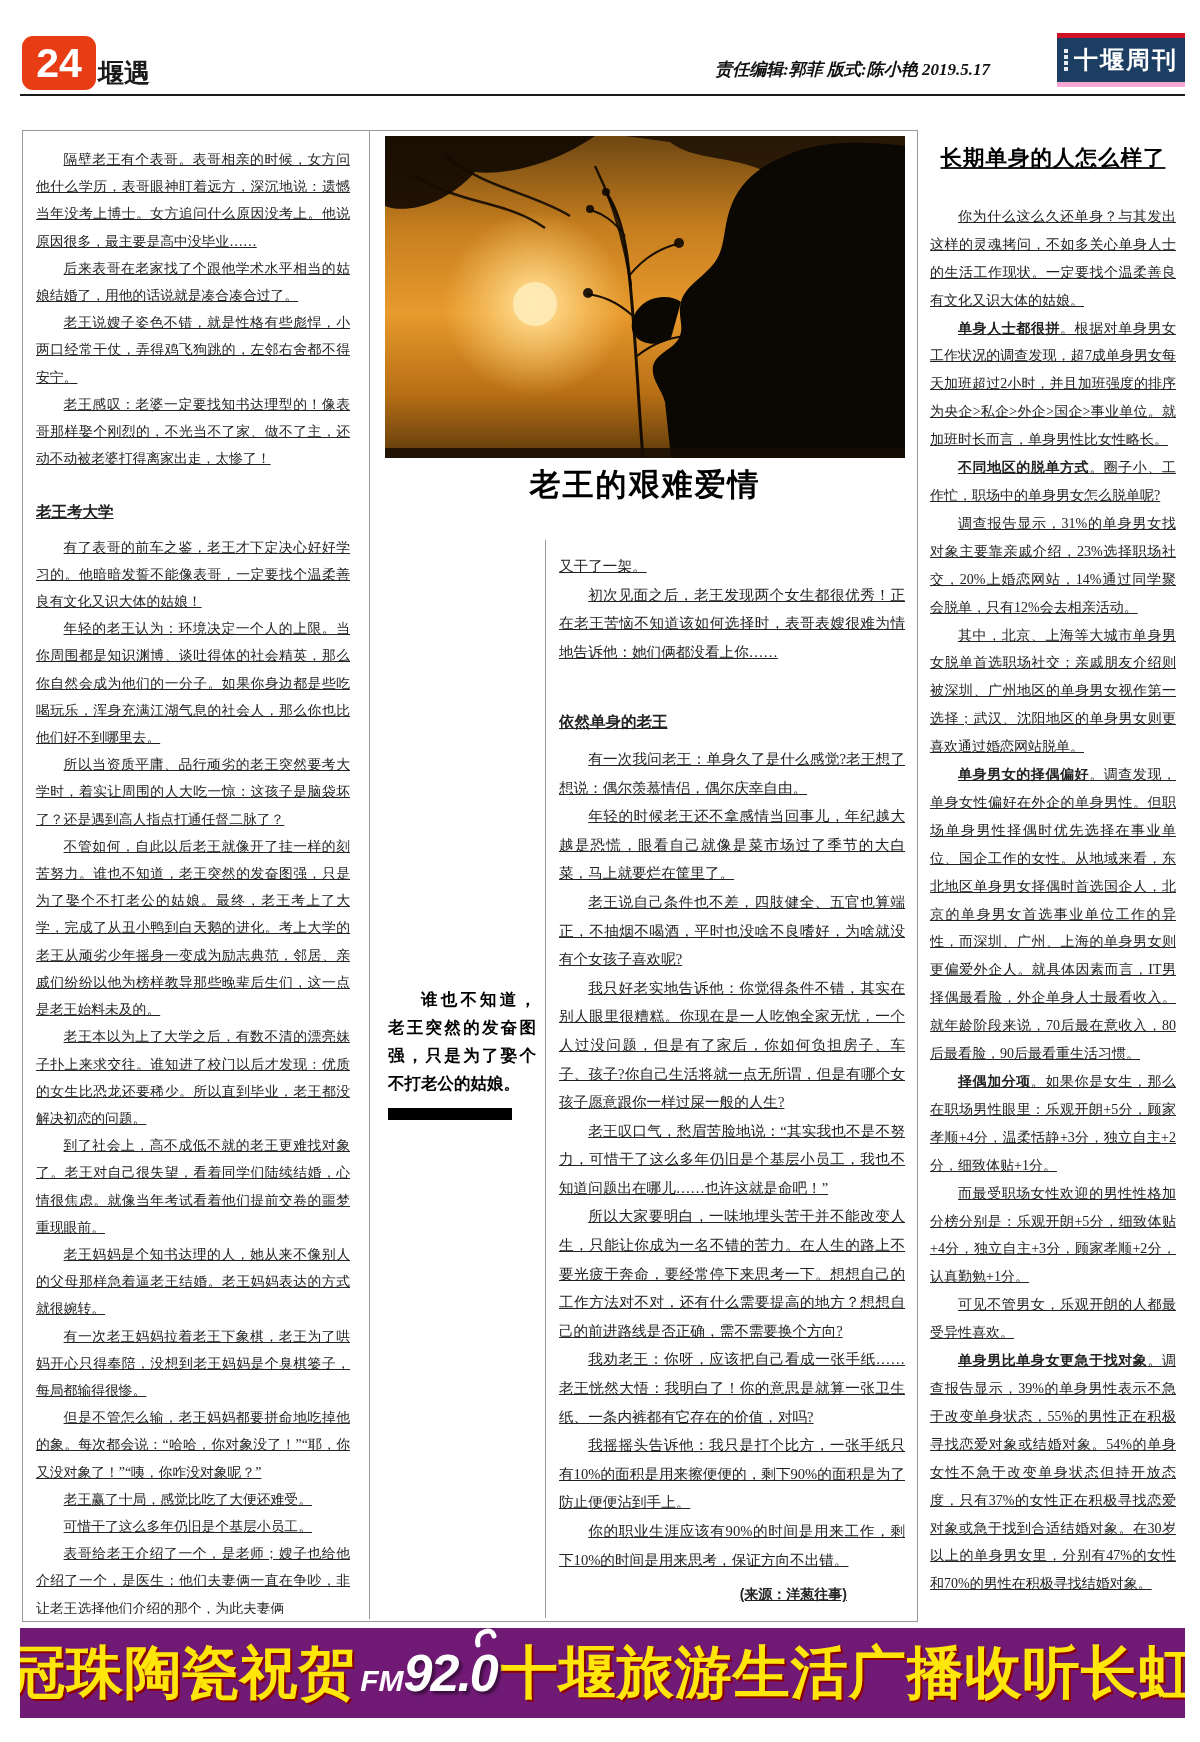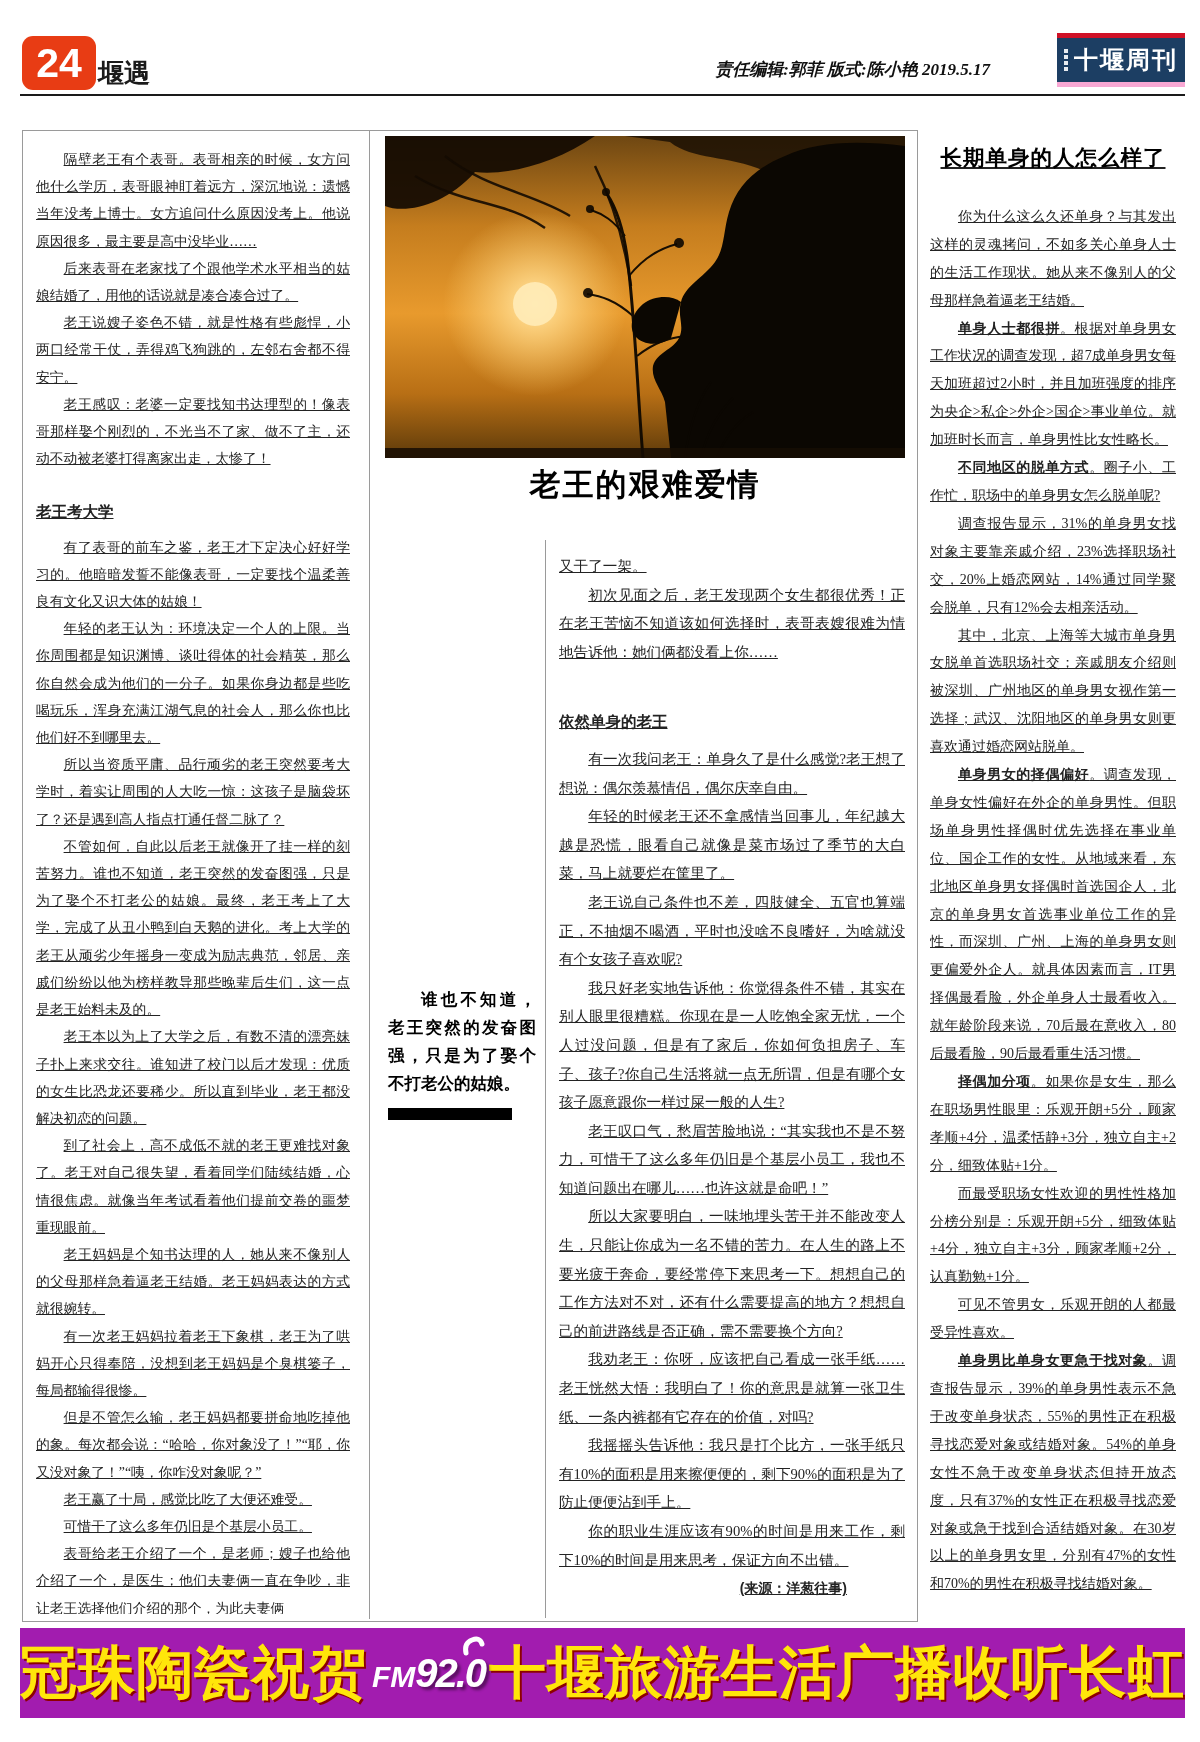--- a/index.html
+++ b/index.html
@@ -30,42 +30,42 @@
   .col p.noindent{text-indent:0;}
   .left-col{left:36px;top:146px;width:314px;height:1468px;font-size:13.8px;line-height:27.2px;overflow:hidden;}
   .mid-col{left:559px;top:552px;width:346px;height:1064px;font-size:14.6px;line-height:28.6px;overflow:hidden;}
   .right-col{left:930px;top:145px;width:246px;height:1510px;font-size:14px;line-height:27.9px;overflow:hidden;}
   .subhead{font-family:"Liberation Sans",sans-serif;font-weight:bold;font-size:15.5px;
            margin:26px 0 8px 0;text-indent:0;}
   .mid-col .subhead{margin-top:42px;}
   .left-col .subhead:first-child,.mid-col .subhead:first-child{margin-top:0;}
   .col b{font-family:"Liberation Sans",sans-serif;font-weight:bold;}
   p.source{text-align:right;padding-right:58px;font-weight:bold;font-family:"Liberation Sans",sans-serif;
-           font-size:14px;margin-top:0;}
+           font-size:14px;margin-top:6px;}
   
   .feature-title{position:absolute;left:385px;top:464px;width:520px;text-align:center;
                  font-weight:bold;font-size:31px;letter-spacing:2px;color:#000;}
   .right-title{font-weight:bold;font-size:21.5px;text-align:center;text-indent:0;
                letter-spacing:1px;margin:0 0 30px 0;color:#000;}
   
   .pull-quote{position:absolute;left:388px;top:986px;width:148px;font-weight:bold;font-size:16.5px;
               line-height:28px;text-align:justify;color:#000;}
   .pull-quote .pq-text{text-indent:2em;display:block;}
   .pull-quote-bar{margin-top:10px;width:124px;height:12px;background:#000;}
   
   .photo{position:absolute;left:385px;top:136px;width:520px;height:322px;}
   
-  .banner{position:absolute;left:20px;top:1628px;width:1165px;height:90px;background:#a21caf;
+  .banner{position:absolute;left:20px;top:1628px;width:1165px;height:90px;background:#701a75;
           display:flex;align-items:center;justify-content:center;overflow:hidden;}
   .banner .cjk{color:#ffe60a;font-weight:bold;font-size:57px;letter-spacing:1px;
                font-family:"Liberation Serif",serif;text-shadow:2px 2px 0 #8d0000;white-space:nowrap;}
   .fm-group{display:flex;align-items:baseline;color:#fff;font-style:italic;font-weight:bold;
             font-family:"Liberation Sans",sans-serif;margin:0 4px;position:relative;}
   .fm-label{font-size:30px;letter-spacing:0;}
-  .fm-number{font-size:40px;letter-spacing:-2px;text-shadow:3px 3px 3px rgba(0,0,0,.45);}
+  .fm-number{font-size:52px;letter-spacing:-2px;text-shadow:3px 3px 3px rgba(0,0,0,.45);}
   .phone-glyph{position:absolute;right:-2px;top:-16px;}
 </style>
 </head>
 <body>
 
 <div class="page">
 
   <div class="pagenum-box">
     <span>24</span>
   </div>
@@ -183,21 +183,21 @@
       <p>所以大家要明白，一味地埋头苦干并不能改变人生，只能让你成为一名不错的苦力。在人生的路上不要光疲于奔命，要经常停下来思考一下。想想自己的工作方法对不对，还有什么需要提高的地方？想想自己的前进路线是否正确，需不需要换个方向?</p>
       <p>我劝老王：你呀，应该把自己看成一张手纸……老王恍然大悟：我明白了！你的意思是就算一张卫生纸、一条内裤都有它存在的价值，对吗?</p>
       <p>我摇摇头告诉他：我只是打个比方，一张手纸只有10%的面积是用来擦便便的，剩下90%的面积是为了防止便便沾到手上。</p>
       <p>你的职业生涯应该有90%的时间是用来工作，剩下10%的时间是用来思考，保证方向不出错。</p>
       <p class="source noindent">(来源：洋葱往事)</p>
     </div>
 
   <div class="col right-col">
     <div class="right-title">长期单身的人怎么样了</div>
     <div>
-        <p>你为什么这么久还单身？与其发出这样的灵魂拷问，不如多关心单身人士的生活工作现状。她从来不像别人的父母那样急着逼老王结婚。</p>
+        <p>你为什么这么久还单身？与其发出这样的灵魂拷问，不如多关心单身人士的生活工作现状。一定要找个温柔善良有文化又识大体的姑娘。</p>
         <p><b>单身人士都很拼</b>。根据对单身男女工作状况的调查发现，超7成单身男女每天加班超过2小时，并且加班强度的排序为央企&gt;私企&gt;外企&gt;国企&gt;事业单位。就加班时长而言，单身男性比女性略长。</p>
         <p><b>不同地区的脱单方式</b>。圈子小、工作忙，职场中的单身男女怎么脱单呢?</p>
         <p>调查报告显示，31%的单身男女找对象主要靠亲戚介绍，23%选择职场社交，20%上婚恋网站，14%通过同学聚会脱单，只有12%会去相亲活动。</p>
         <p>其中，北京、上海等大城市单身男女脱单首选职场社交；亲戚朋友介绍则被深圳、广州地区的单身男女视作第一选择；武汉、沈阳地区的单身男女则更喜欢通过婚恋网站脱单。</p>
         <p><b>单身男女的择偶偏好</b>。调查发现，单身女性偏好在外企的单身男性。但职场单身男性择偶时优先选择在事业单位、国企工作的女性。从地域来看，东北地区单身男女择偶时首选国企人，北京的单身男女首选事业单位工作的异性，而深圳、广州、上海的单身男女则更偏爱外企人。就具体因素而言，IT男择偶最看脸，外企单身人士最看收入。就年龄阶段来说，70后最在意收入，80后最看脸，90后最看重生活习惯。</p>
         <p><b>择偶加分项</b>。如果你是女生，那么在职场男性眼里：乐观开朗+5分，顾家孝顺+4分，温柔恬静+3分，独立自主+2分，细致体贴+1分。</p>
         <p>而最受职场女性欢迎的男性性格加分榜分别是：乐观开朗+5分，细致体贴+4分，独立自主+3分，顾家孝顺+2分，认真勤勉+1分。</p>
         <p>可见不管男女，乐观开朗的人都最受异性喜欢。</p>
         <p><b>单身男比单身女更急于找对象</b>。调查报告显示，39%的单身男性表示不急于改变单身状态，55%的男性正在积极寻找恋爱对象或结婚对象。54%的单身女性不急于改变单身状态但持开放态度，只有37%的女性正在积极寻找恋爱对象或急于找到合适结婚对象。在30岁以上的单身男女里，分别有47%的女性和70%的男性在积极寻找结婚对象。</p>
       </div>

